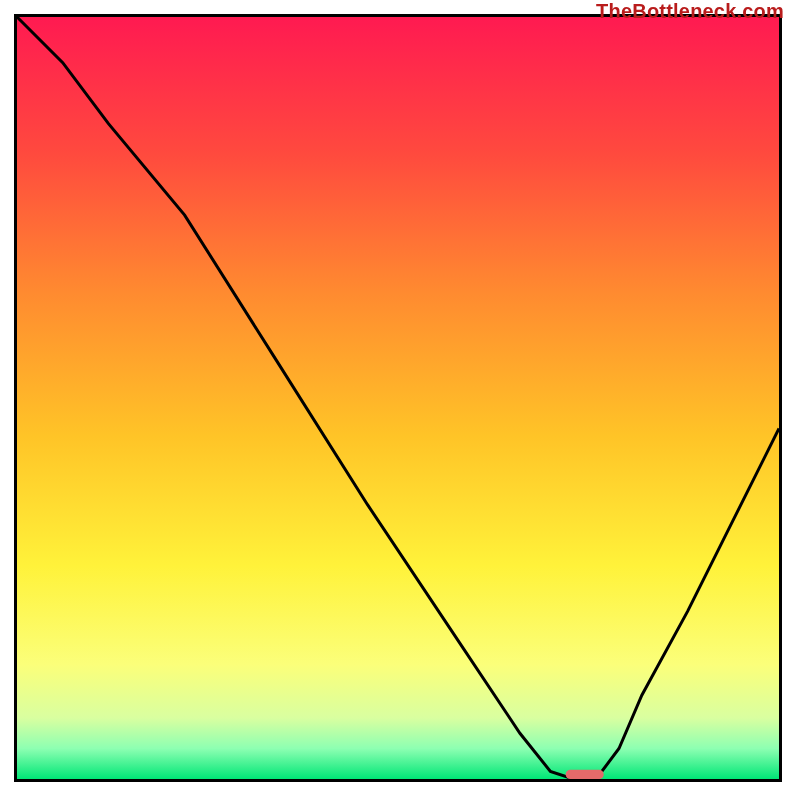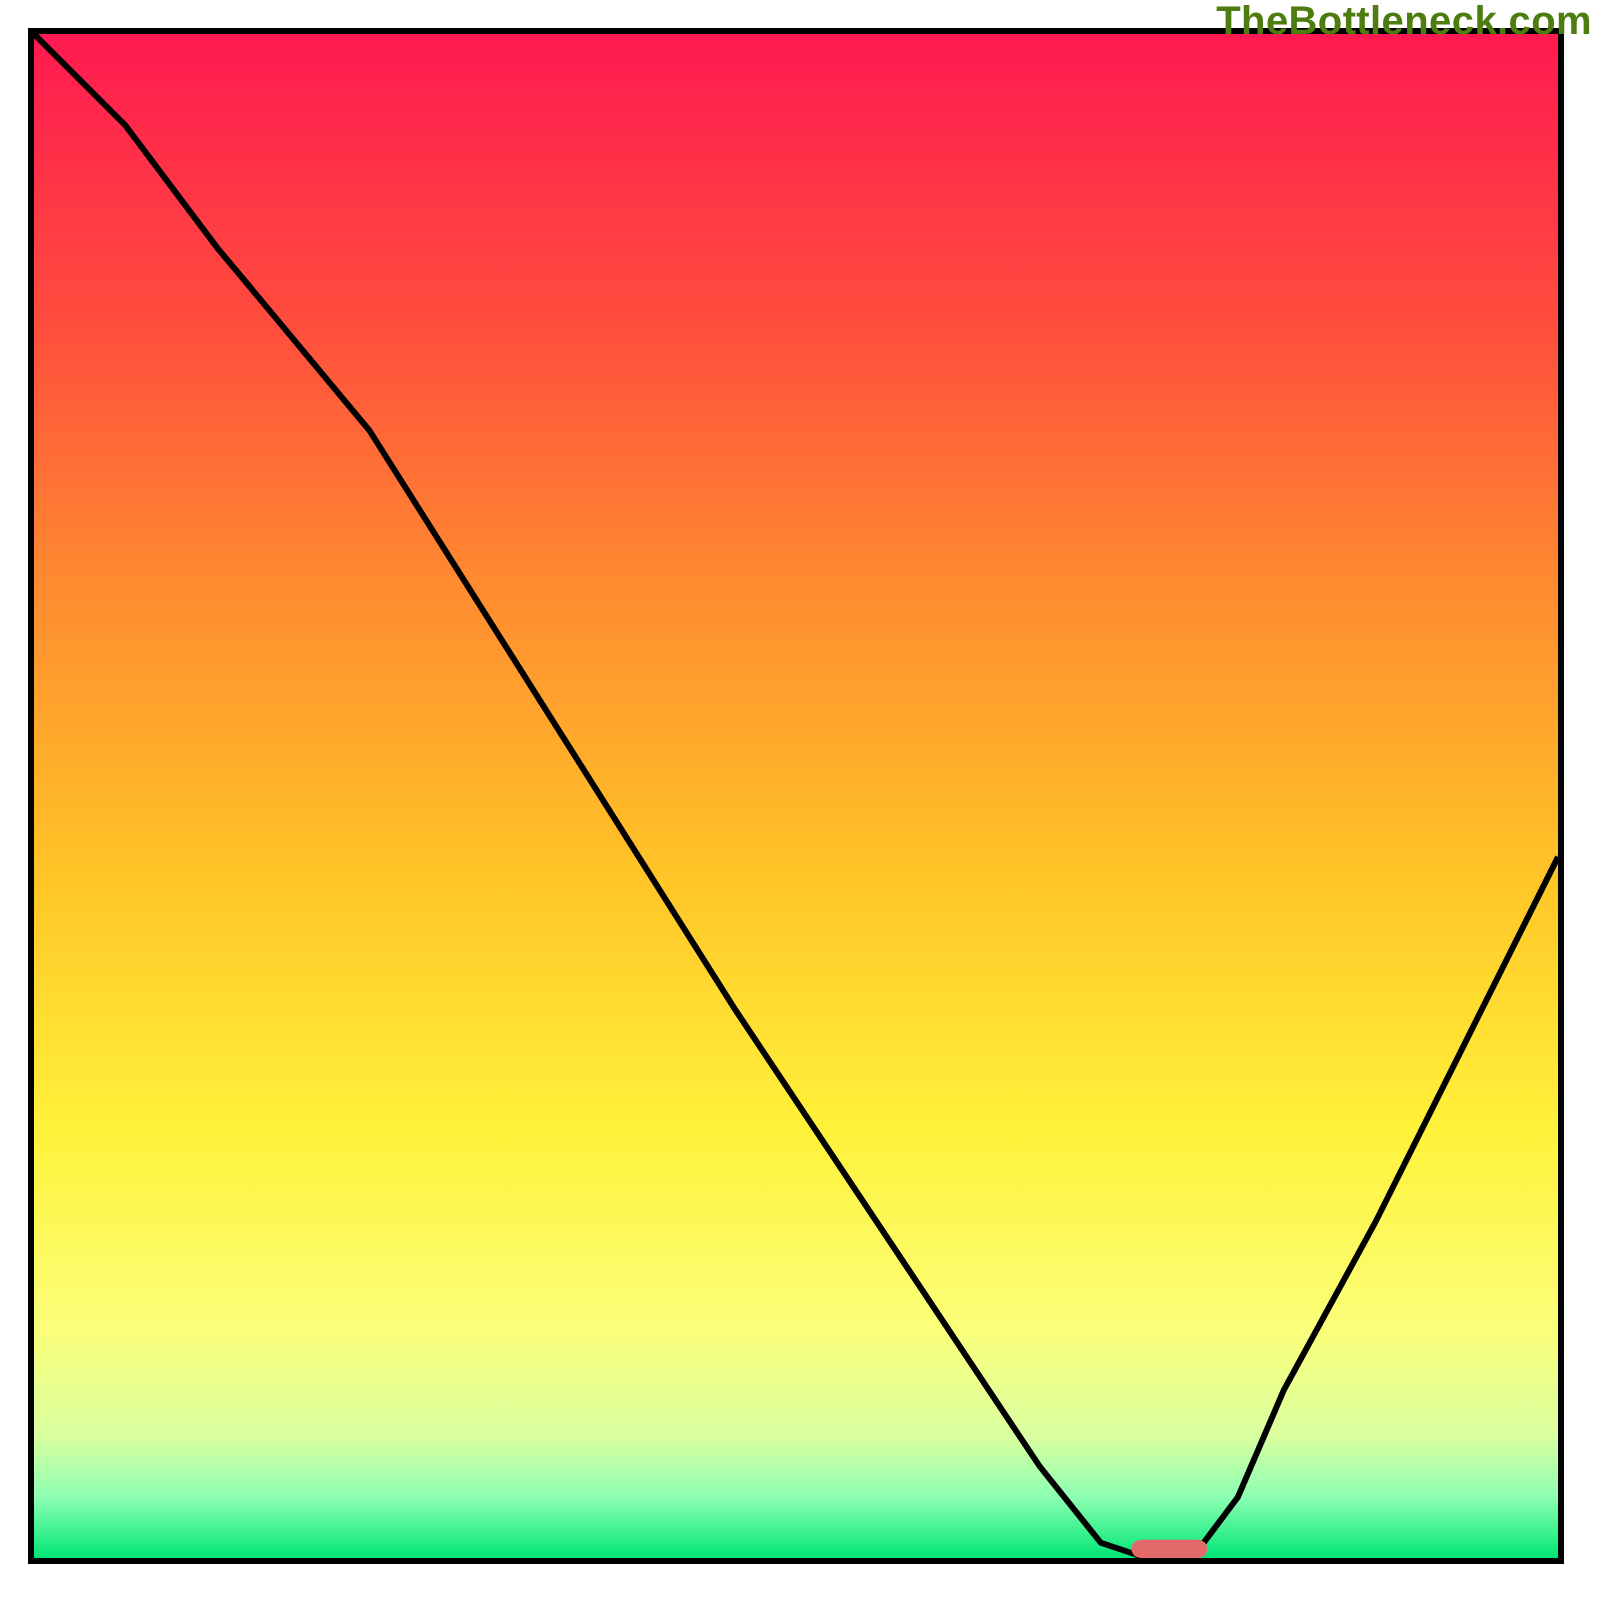--- a/index.html
+++ b/index.html
@@ -22,23 +22,23 @@
   .plot {
     position: absolute;
     left: 0;
     top: 0;
     width: 762px;
     height: 762px;
   }
   .watermark {
     position: absolute;
     top: 0px;
-    right: 4px;
+    right: 16px;
     font: 600 20px Arial, Helvetica, sans-serif;
-    color: #4d7c0f;
+    color: #b91c1c;
     letter-spacing: 0.2px;
   }
 </style>
 </head>
 <body>
 
 <div class="frame">
   <svg class="plot" viewBox="0 0 762 762" preserveAspectRatio="none">
     <defs>
       <linearGradient id="bg-grad" x1="0" y1="0" x2="0" y2="1">

